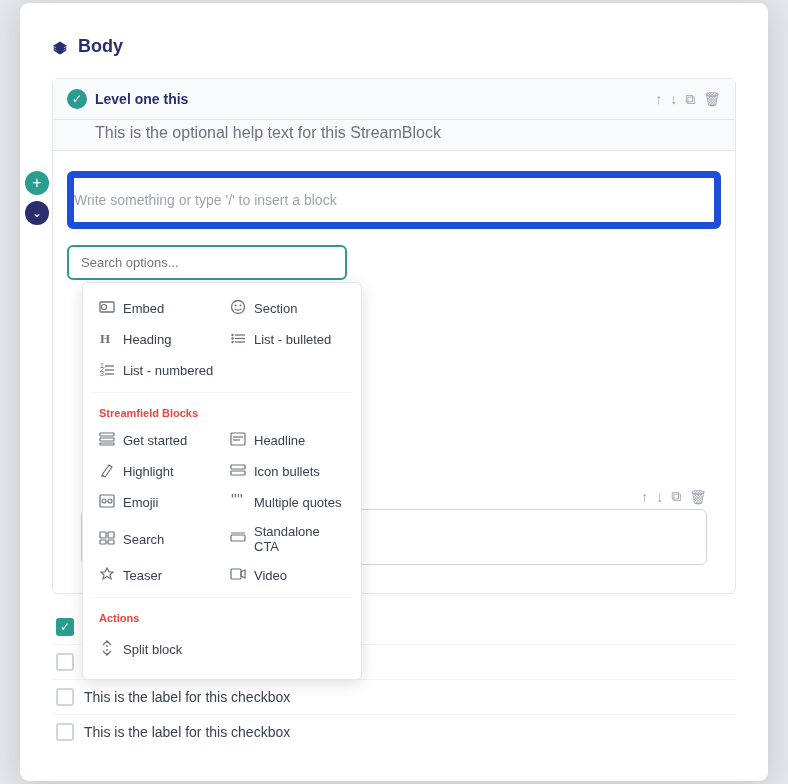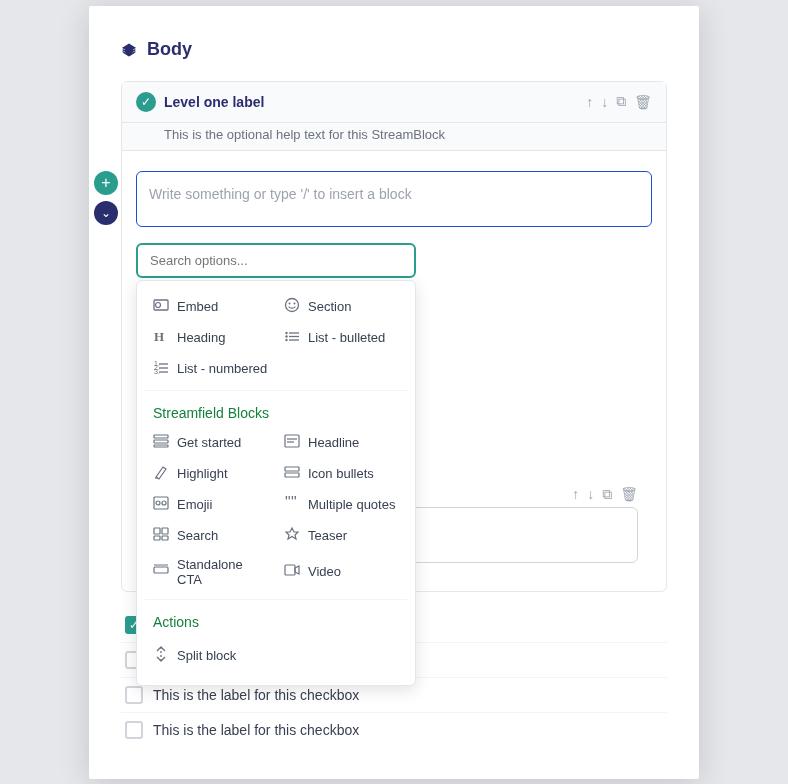--- a/index.html
+++ b/index.html
@@ -6,23 +6,23 @@
     body {
       background: #e5e7eb;
       font-family: -apple-system, BlinkMacSystemFont, 'Segoe UI', sans-serif;
       display: flex;
       justify-content: center;
       align-items: center;
       min-height: 100vh;
     }
     .window {
       background: #fff;
-      border-radius: 2px;
+      border-radius: 9px;
       box-shadow: 0 4px 32px rgba(0,0,0,0.15);
-      width: 610px;
+      width: 748px;
       padding: 32px 32px 32px 32px;
       position: relative;
     }
     
     .body-header {
       display: flex;
       align-items: center;
       gap: 10px;
       margin-bottom: 20px;
     }
@@ -63,21 +63,21 @@
       color: #fff;
       font-size: 12px;
       flex-shrink: 0;
     }
     .level-block-title {
       font-size: 14px;
       font-weight: 600;
       color: #2a2d6e;
     }
     .level-block-help {
-      font-size: 13px;
+      font-size: 16px;
       color: #6b7280;
       padding: 4px 14px 8px 42px;
       background: #f9fafb;
       border-bottom: 1px solid #e5e7eb;
     }
     .block-actions {
       display: flex;
       gap: 8px;
       align-items: center;
     }
@@ -85,54 +85,54 @@
       color: #9ca3af;
       cursor: pointer;
       font-size: 14px;
     }
     
     .content-area {
       padding: 20px 14px 14px 14px;
       position: relative;
     }
     .text-input-area {
-      border: 1px solid #1d4ed8;
+      border: 7px solid #1d4ed8;
       border-radius: 6px;
-      padding: 14px 12px;
+      padding: 14px 0;
       color: #9ca3af;
       font-size: 14px;
       min-height: 56px;
       background: #fff;
       margin-bottom: 16px;
     }
     .search-box {
       width: 280px;
       border: 2px solid #2a9d8f;
       border-radius: 6px;
       padding: 8px 12px;
       font-size: 13px;
       color: #374151;
       outline: none;
     }
     .dropdown-menu {
       position: absolute;
       top: calc(100% + 2px);
-      left: 0;
+      left: 15px;
       width: 280px;
       background: #fff;
       border: 1px solid #e5e7eb;
       border-radius: 6px;
       box-shadow: 0 4px 16px rgba(0,0,0,0.12);
       z-index: 100;
       padding: 8px 0;
     }
     .menu-section-label {
-      font-size: 14px;
-      font-weight: 400;
-      color: #15803d;
+      font-size: 11px;
+      font-weight: 700;
+      color: #ef4444;
       padding: 10px 16px 4px 16px;
     }
     .menu-items-grid {
       display: grid;
       grid-template-columns: 1fr 1fr;
       padding: 2px 8px;
     }
     .menu-item {
       display: flex;
       align-items: center;
@@ -238,21 +238,21 @@
         <path d="M2 9.5l8 5 8-5" fill="none" stroke="#2a2d6e" stroke-width="1.5"></path>
       </svg>
     </span>
     <span class="body-title">Body</span>
   </div>
 
   <div class="level-block">
     <div class="level-block-header">
       <div class="level-block-title-wrap">
         <div class="check-circle">✓</div>
-        <span class="level-block-title">Level one label</span>
+        <span class="level-block-title">Level one this</span>
       </div>
       <div class="block-actions">
         <span>↑</span>
         <span>↓</span>
         <span>⧉</span>
         <span>🗑</span>
       </div>
     </div>
     <div class="level-block-help">This is the optional help text for this StreamBlock</div>
 
@@ -412,34 +412,34 @@
                     <rect x="1" y="10" width="6" height="4" rx="0.5" stroke="#6b7280" stroke-width="1.2"></rect>
                     <rect x="9" y="10" width="6" height="4" rx="0.5" stroke="#6b7280" stroke-width="1.2"></rect>
                   </svg>
               </span>
               <span>Search</span>
             </div>
 
             <div class="menu-item">
               <span class="menu-item-icon">
                 <svg width="16" height="16" viewBox="0 0 16 16" fill="none">
-                    <path d="M8 2l2 4h4l-3 3 1 4-4-2.5L4 13l1-4L2 6h4z" stroke="#6b7280" stroke-width="1.2"></path>
-                  </svg>
-              </span>
-              <span>Teaser</span>
-            </div>
-
-            <div class="menu-item">
-              <span class="menu-item-icon">
-                <svg width="16" height="16" viewBox="0 0 16 16" fill="none">
                     <rect x="1" y="5" width="14" height="6" rx="1" stroke="#6b7280" stroke-width="1.2"></rect>
                     <line x1="1" y1="3" x2="15" y2="3" stroke="#6b7280" stroke-width="1"></line>
                   </svg>
               </span>
               <span>Standalone CTA</span>
+            </div>
+
+            <div class="menu-item">
+              <span class="menu-item-icon">
+                <svg width="16" height="16" viewBox="0 0 16 16" fill="none">
+                    <path d="M8 2l2 4h4l-3 3 1 4-4-2.5L4 13l1-4L2 6h4z" stroke="#6b7280" stroke-width="1.2"></path>
+                  </svg>
+              </span>
+              <span>Teaser</span>
             </div>
 
             <div class="menu-item">
               <span class="menu-item-icon">
                 <svg width="16" height="16" viewBox="0 0 16 16" fill="none">
                     <rect x="1" y="3" width="10" height="10" rx="1" stroke="#6b7280" stroke-width="1.2"></rect>
                     <path d="M11 6l4-2v8l-4-2V6z" stroke="#6b7280" stroke-width="1.2"></path>
                   </svg>
               </span>
               <span>Video</span>

